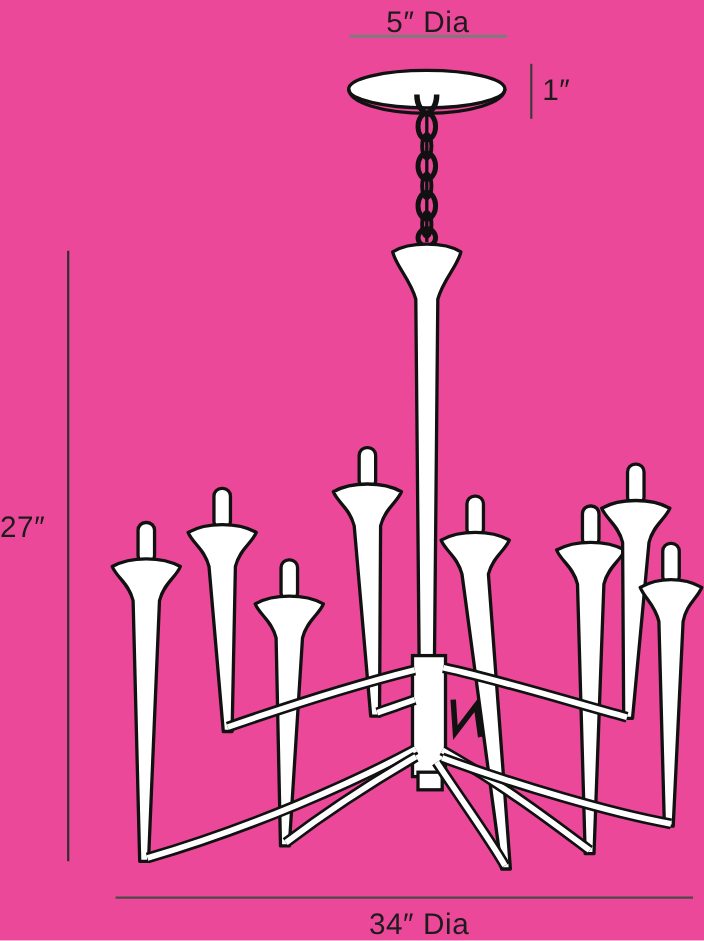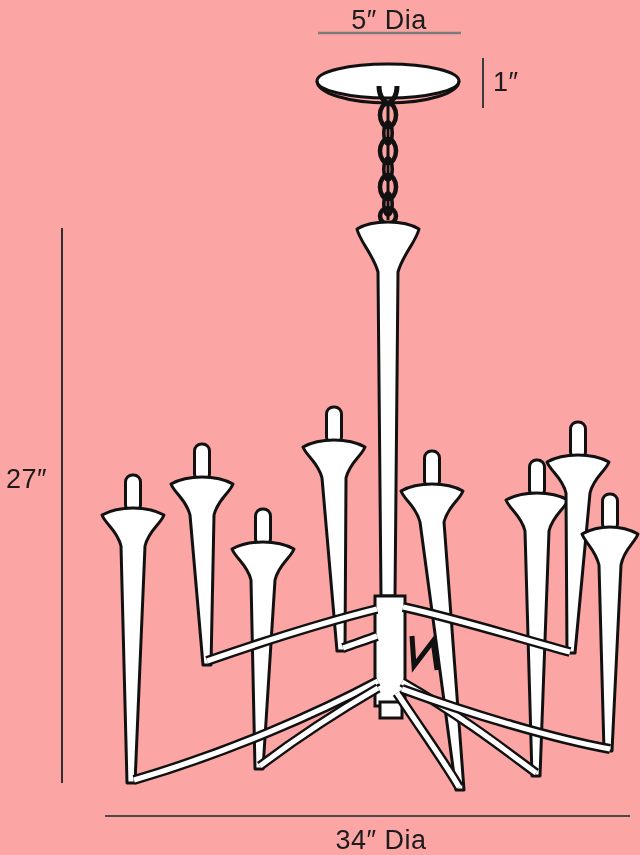--- a/index.html
+++ b/index.html
@@ -1,35 +1,35 @@
 <!DOCTYPE html>
 <html><head>
 <meta charset="utf-8">
 <style>
   html,body{margin:0;padding:0;background:#ffffff;}
   .stage{
     position:relative;
     width:640px;height:855px;
-    background:#fca5a5;
+    background:#ec4899;
     overflow:hidden;
     font-family:"Liberation Sans", sans-serif;
   }
   .stage svg{position:absolute;left:0;top:0;}
   .label{
     position:absolute;
     color:#1c1c1c;
     font-size:27px;
     letter-spacing:0.5px;
     white-space:pre;
     line-height:38px;
   }
   .lbl-canopy-dia{left:289px;top:1px;width:200px;text-align:center;}
   .lbl-canopy-h{left:493px;top:63px;}
   .lbl-packed{left:427px;top:150px;}
-  .lbl-height{left:0;top:460px;width:47px;text-align:right;}
+  .lbl-height{left:0;top:460px;width:47px;text-align:left;}
   .lbl-diameter{left:281px;top:821px;width:200px;text-align:center;}
 </style>
 </head>
 <body>
 
 <div class="stage">
 
   <svg width="640" height="855" viewBox="0 0 640 855">
 
     <line x1="318" y1="33" x2="461" y2="33" stroke="#7b7b7b" stroke-width="2.6"></line>

